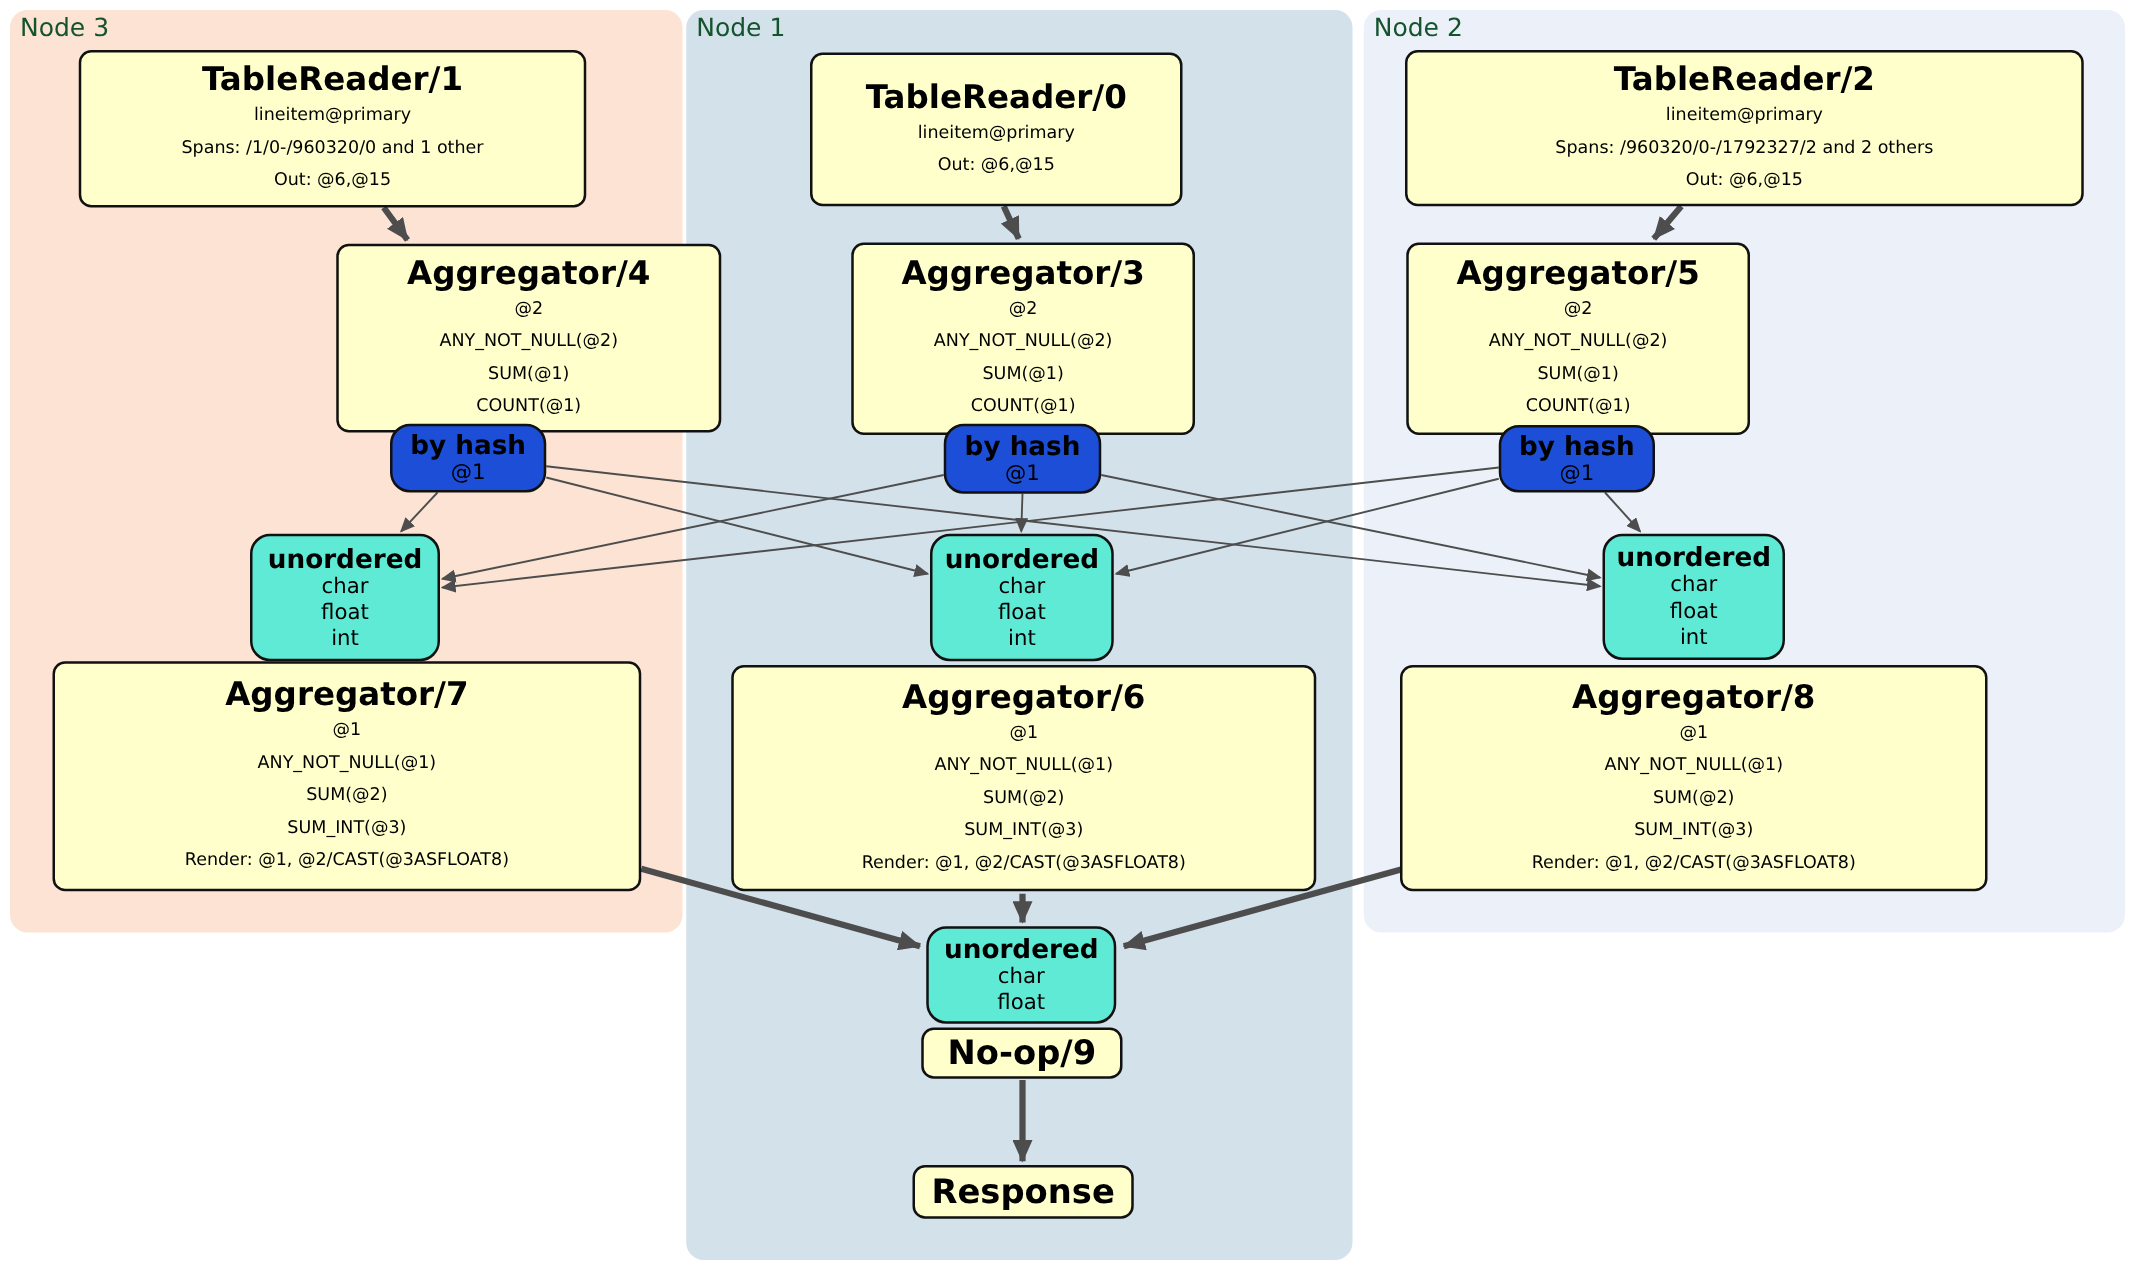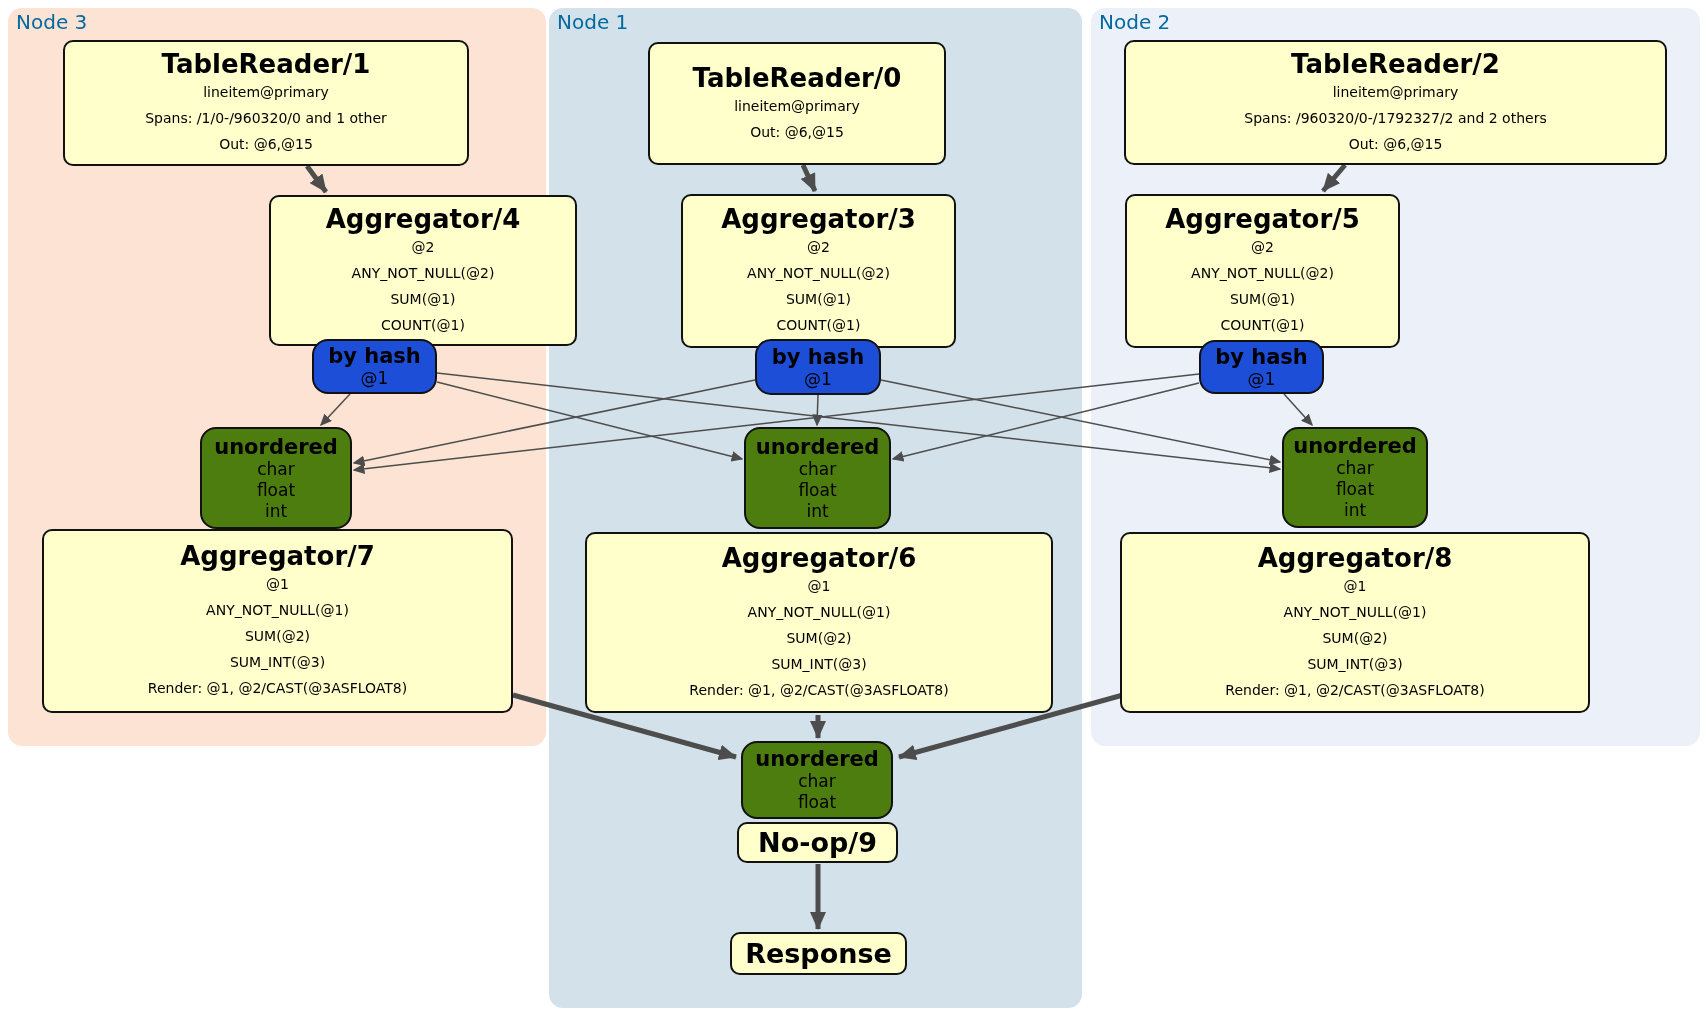--- a/index.html
+++ b/index.html
@@ -5,40 +5,40 @@
   html,body{margin:0;padding:0;background:#ffffff;}
   .canvas{
     position:relative;width:1706px;height:1016px;overflow:hidden;
     font-family:"DejaVu Sans","Liberation Sans",sans-serif;color:#000;
     background:#ffffff;
   }
   .region{position:absolute;border-radius:14px;z-index:0;}
   .region-node3{left:8px;top:8px;width:538px;height:738px;background:#fce3d3;}
   .region-node1{left:549px;top:8px;width:533px;height:1000px;background:#d3e1ea;}
   .region-node2{left:1091px;top:8px;width:609px;height:738px;background:#ebf0f9;}
-  .nlabel{position:absolute;font-size:20px;line-height:24px;color:#0369a1;z-index:1;}
+  .nlabel{position:absolute;font-size:20px;line-height:24px;color:#14532d;z-index:1;}
   .nlabel-3{left:16px;top:10px;}
   .nlabel-1{left:557px;top:10px;}
   .nlabel-2{left:1099px;top:10px;}
   svg.edges{position:absolute;left:0;top:0;z-index:2;}
   .pbox{
     position:absolute;background:#ffffcc;border:2px solid #111;border-radius:10px;
     display:flex;flex-direction:column;align-items:center;justify-content:center;
     text-align:center;z-index:3;box-sizing:border-box;
   }
   .ptitle{font-weight:bold;font-size:26px;line-height:30px;}
   .pline{font-size:14px;line-height:26px;white-space:nowrap;}
   .smallbox .ptitle{font-size:27px;line-height:30px;}
   .router,.sync{
     position:absolute;border:2px solid #111;border-radius:16px;
     display:flex;flex-direction:column;align-items:center;justify-content:center;
     text-align:center;z-index:4;box-sizing:border-box;
   }
   .router{background:#1d4ed8;}
-  .sync{background:#4d7c0f;}
+  .sync{background:#5eead4;}
   .rtitle,.stitle{font-weight:bold;font-size:21px;line-height:24px;}
   .rdetail,.sitem{font-size:17px;line-height:21px;}
 </style>
 </head>
 <body>
 
 <div class="canvas">
 
   <div class="region region-node3"></div>
   <div class="region region-node1"></div>

